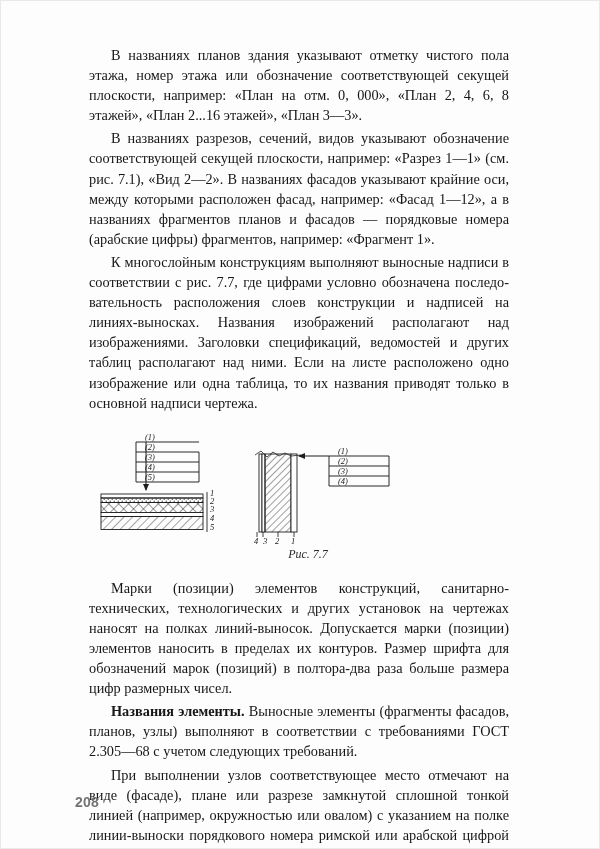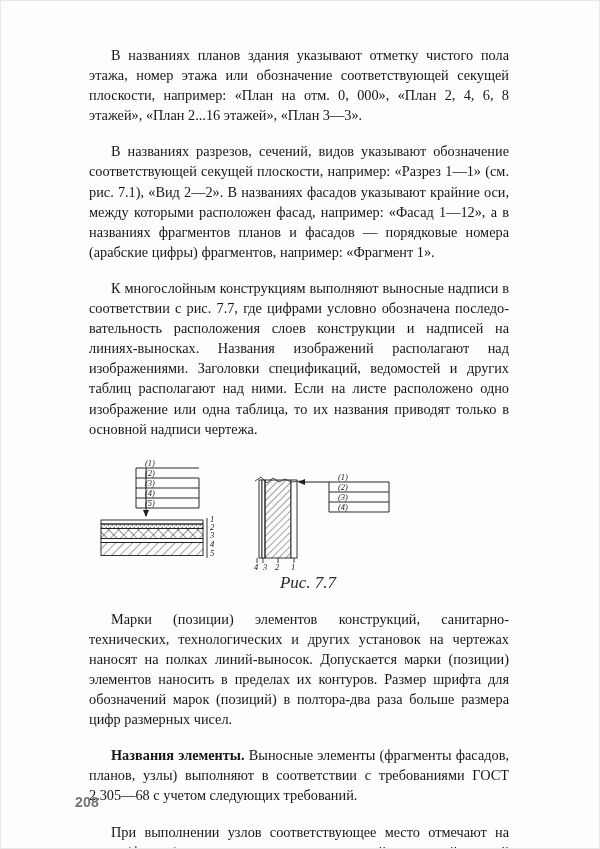--- a/index.html
+++ b/index.html
@@ -27,37 +27,37 @@
   p.para {
     margin: 0;
     text-indent: 22px;
     text-align: justify;
     font-size: 14.3px;
     line-height: 20.1px;
     color: #161616;
     hyphens: manual;
     -webkit-hyphens: manual;
   }
-  p.para + p.para { margin-top: 16px; }
+  p.para + p.para { margin-top: 3px; }
   b.runin { font-weight: bold; }
 
   
   .figure {
     margin: 11px 0 0 0;
     width: 420px;
   }
   .figure-art {
     position: relative;
     height: 122px;
     width: 420px;
   }
   .figcap {
     text-align: center;
     font-style: italic;
-    font-size: 17px;
+    font-size: 12px;
     color: #2a2a2a;
     margin-top: 1px;
     padding-left: 18px;
   }
   .figure-after { height: 16px; }
 
   .pagenum {
     position: absolute;
     left: 74px;
     bottom: 38px;

